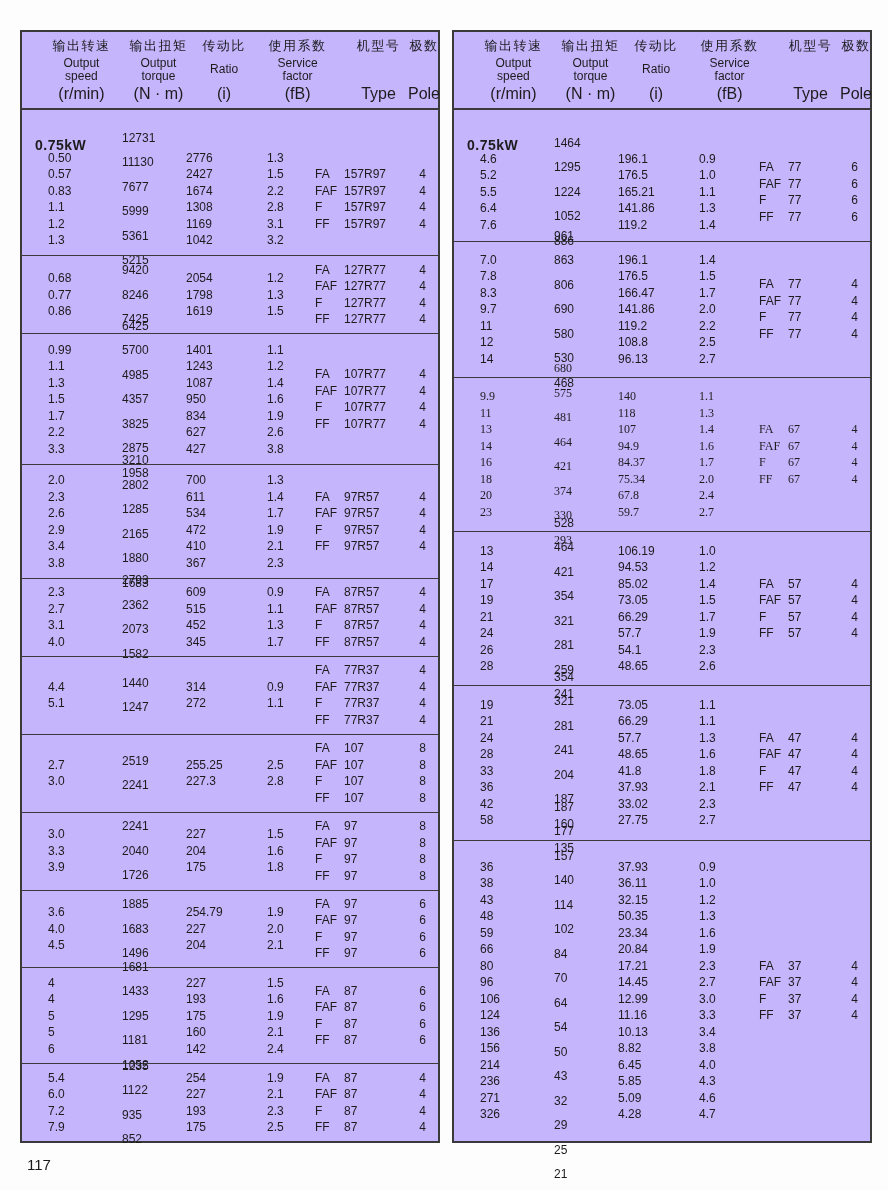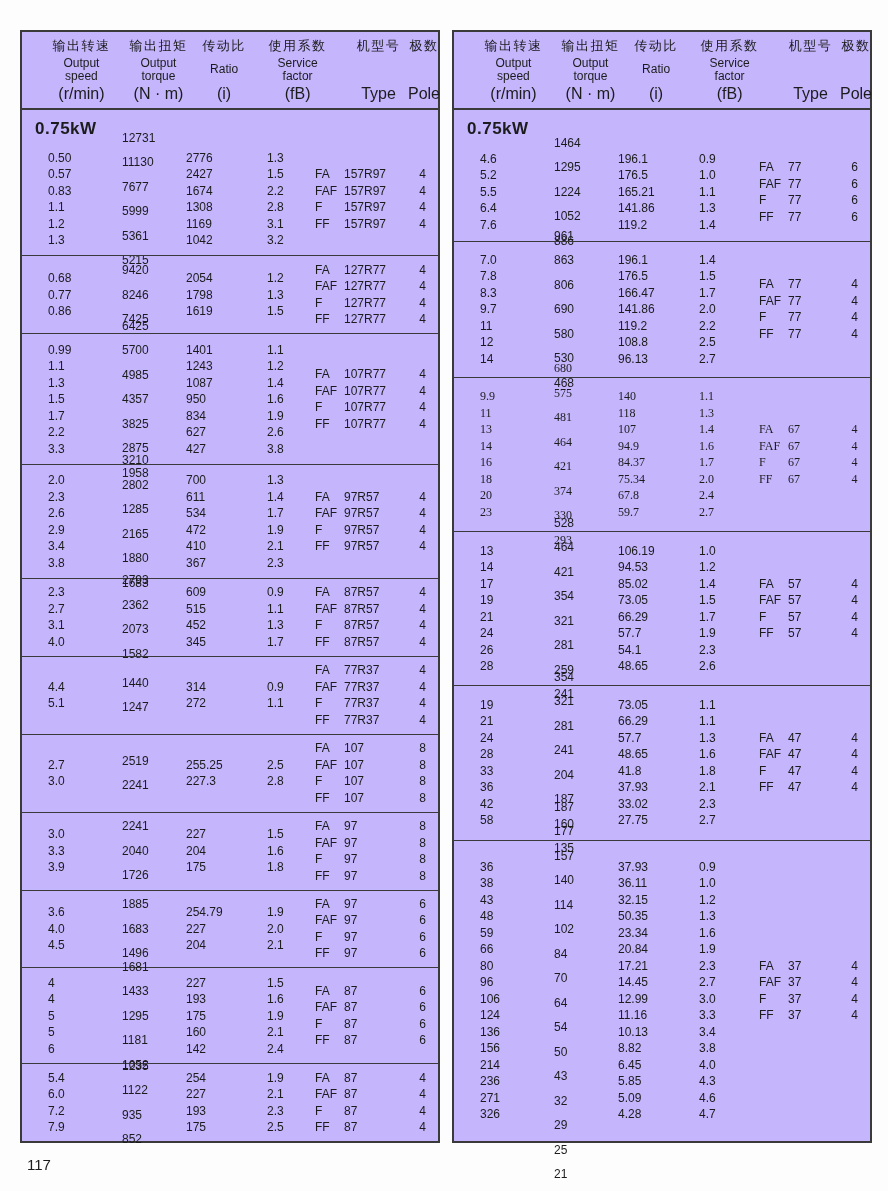--- a/index.html
+++ b/index.html
@@ -38,22 +38,22 @@
   .hc-ratio          { width: 81px; }
   .hc-service-factor { width: 55px;  transform: translateX(6px); }
   .hc-type           { width: 92px;  transform: translateX(14px); }
   .hc-pole           { width: 28px; }
   .hcol .zh   { font-size: 13px; letter-spacing: 1.5px; white-space: nowrap; }
   .hcol .en   { font-size: 12px; line-height: 13.5px; white-space: pre-line; }
   .hcol .unit { font-size: 16px; white-space: nowrap; }
 
   .power-heading {
     flex: none; height: 33px;
-    padding: 9px 0 0 13px;
-    font-size: 17px; font-weight: 700;
+    padding: 27px 0 0 13px;
+    font-size: 14px; font-weight: 700;
     letter-spacing: 0.5px;
   }
 
   .tbl-body { flex: 1; display: flex; flex-direction: column; min-height: 0; }
   .block {
     display: flex; align-items: center;
     padding: 3px 0;
     min-height: 0;
     flex-basis: 0;
   }

